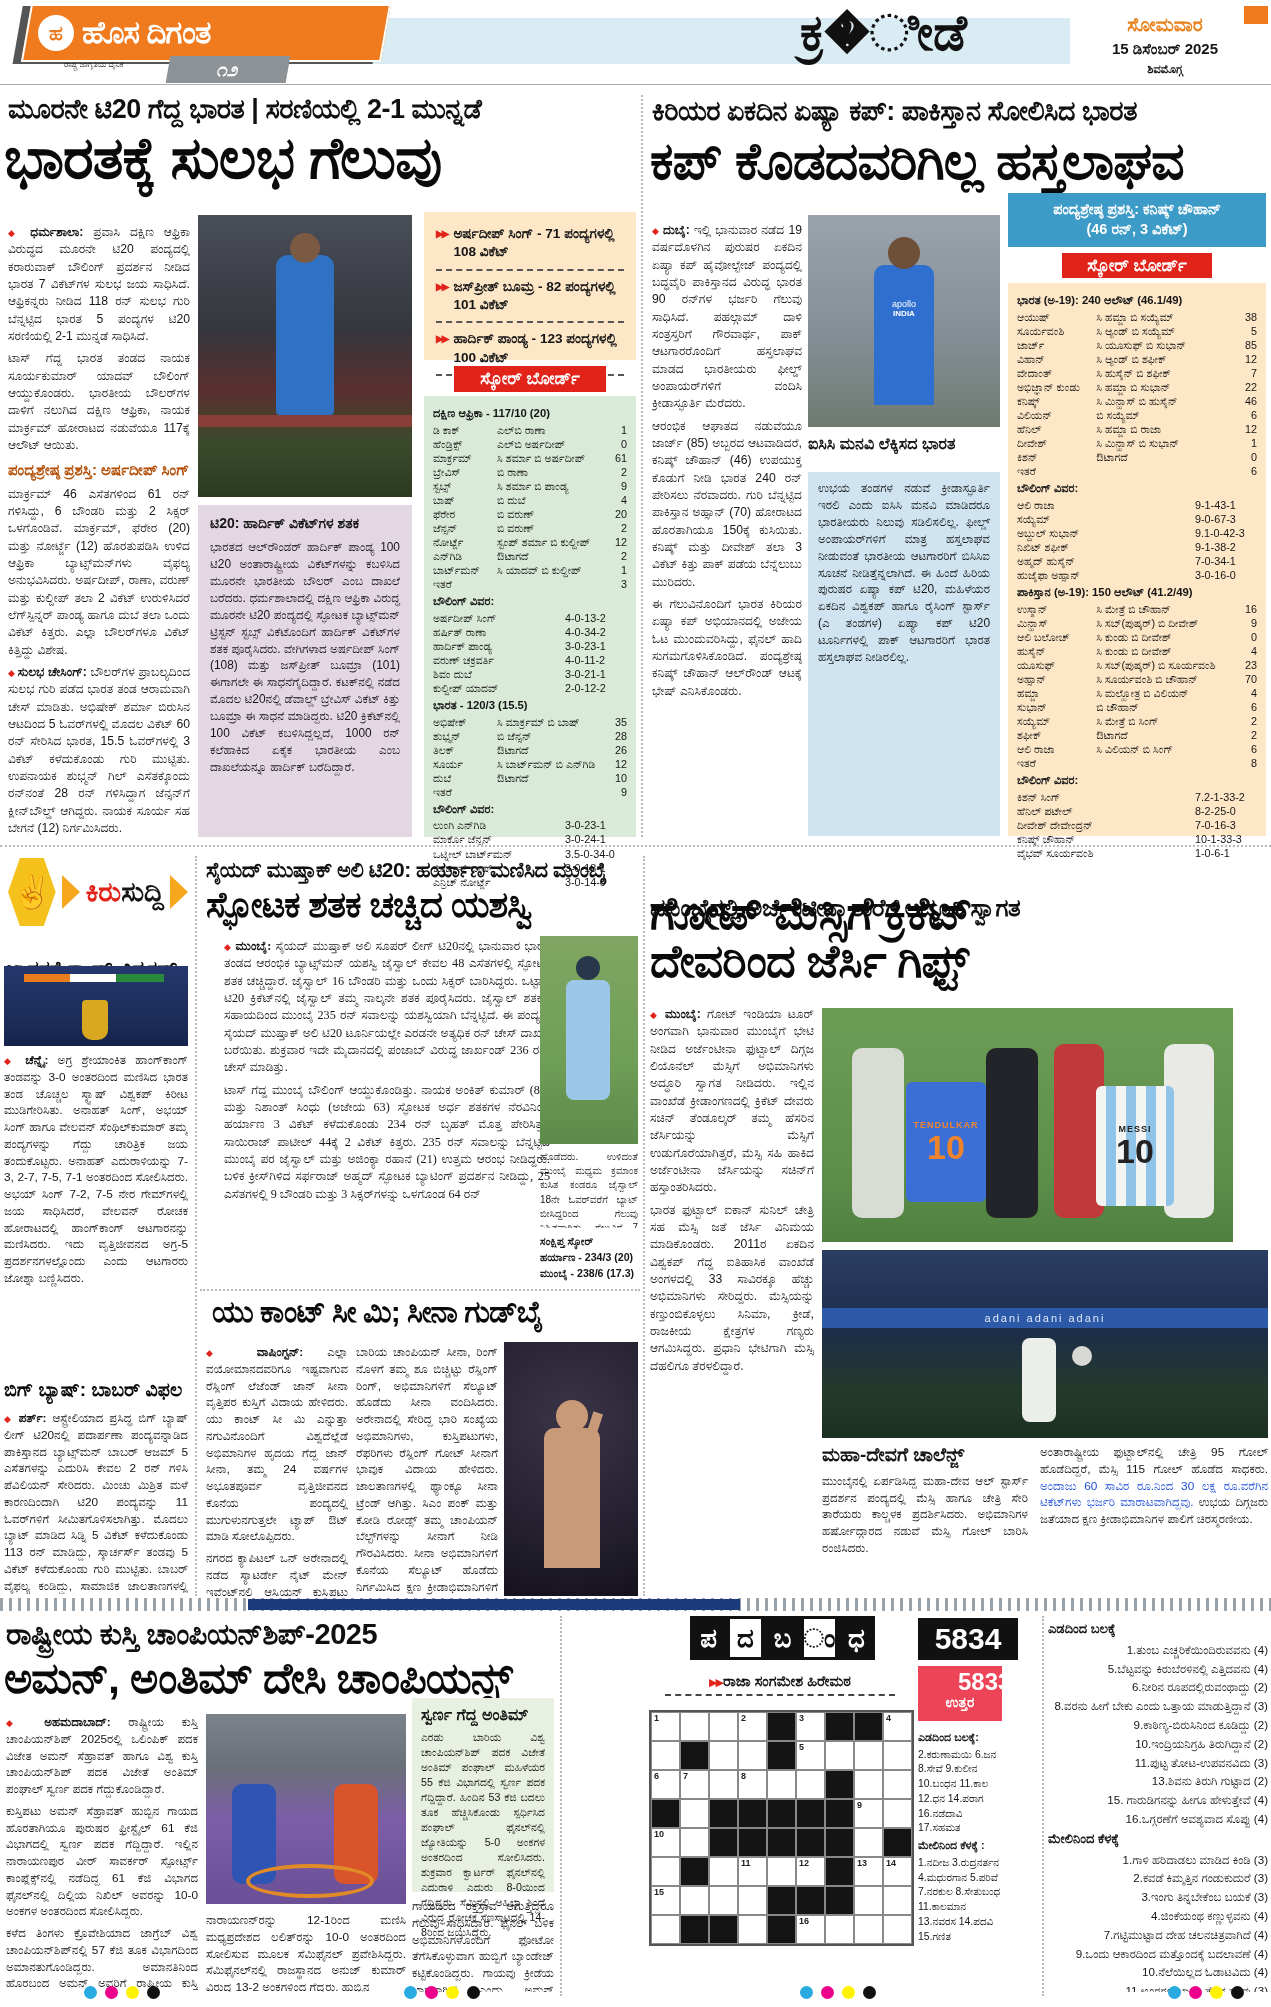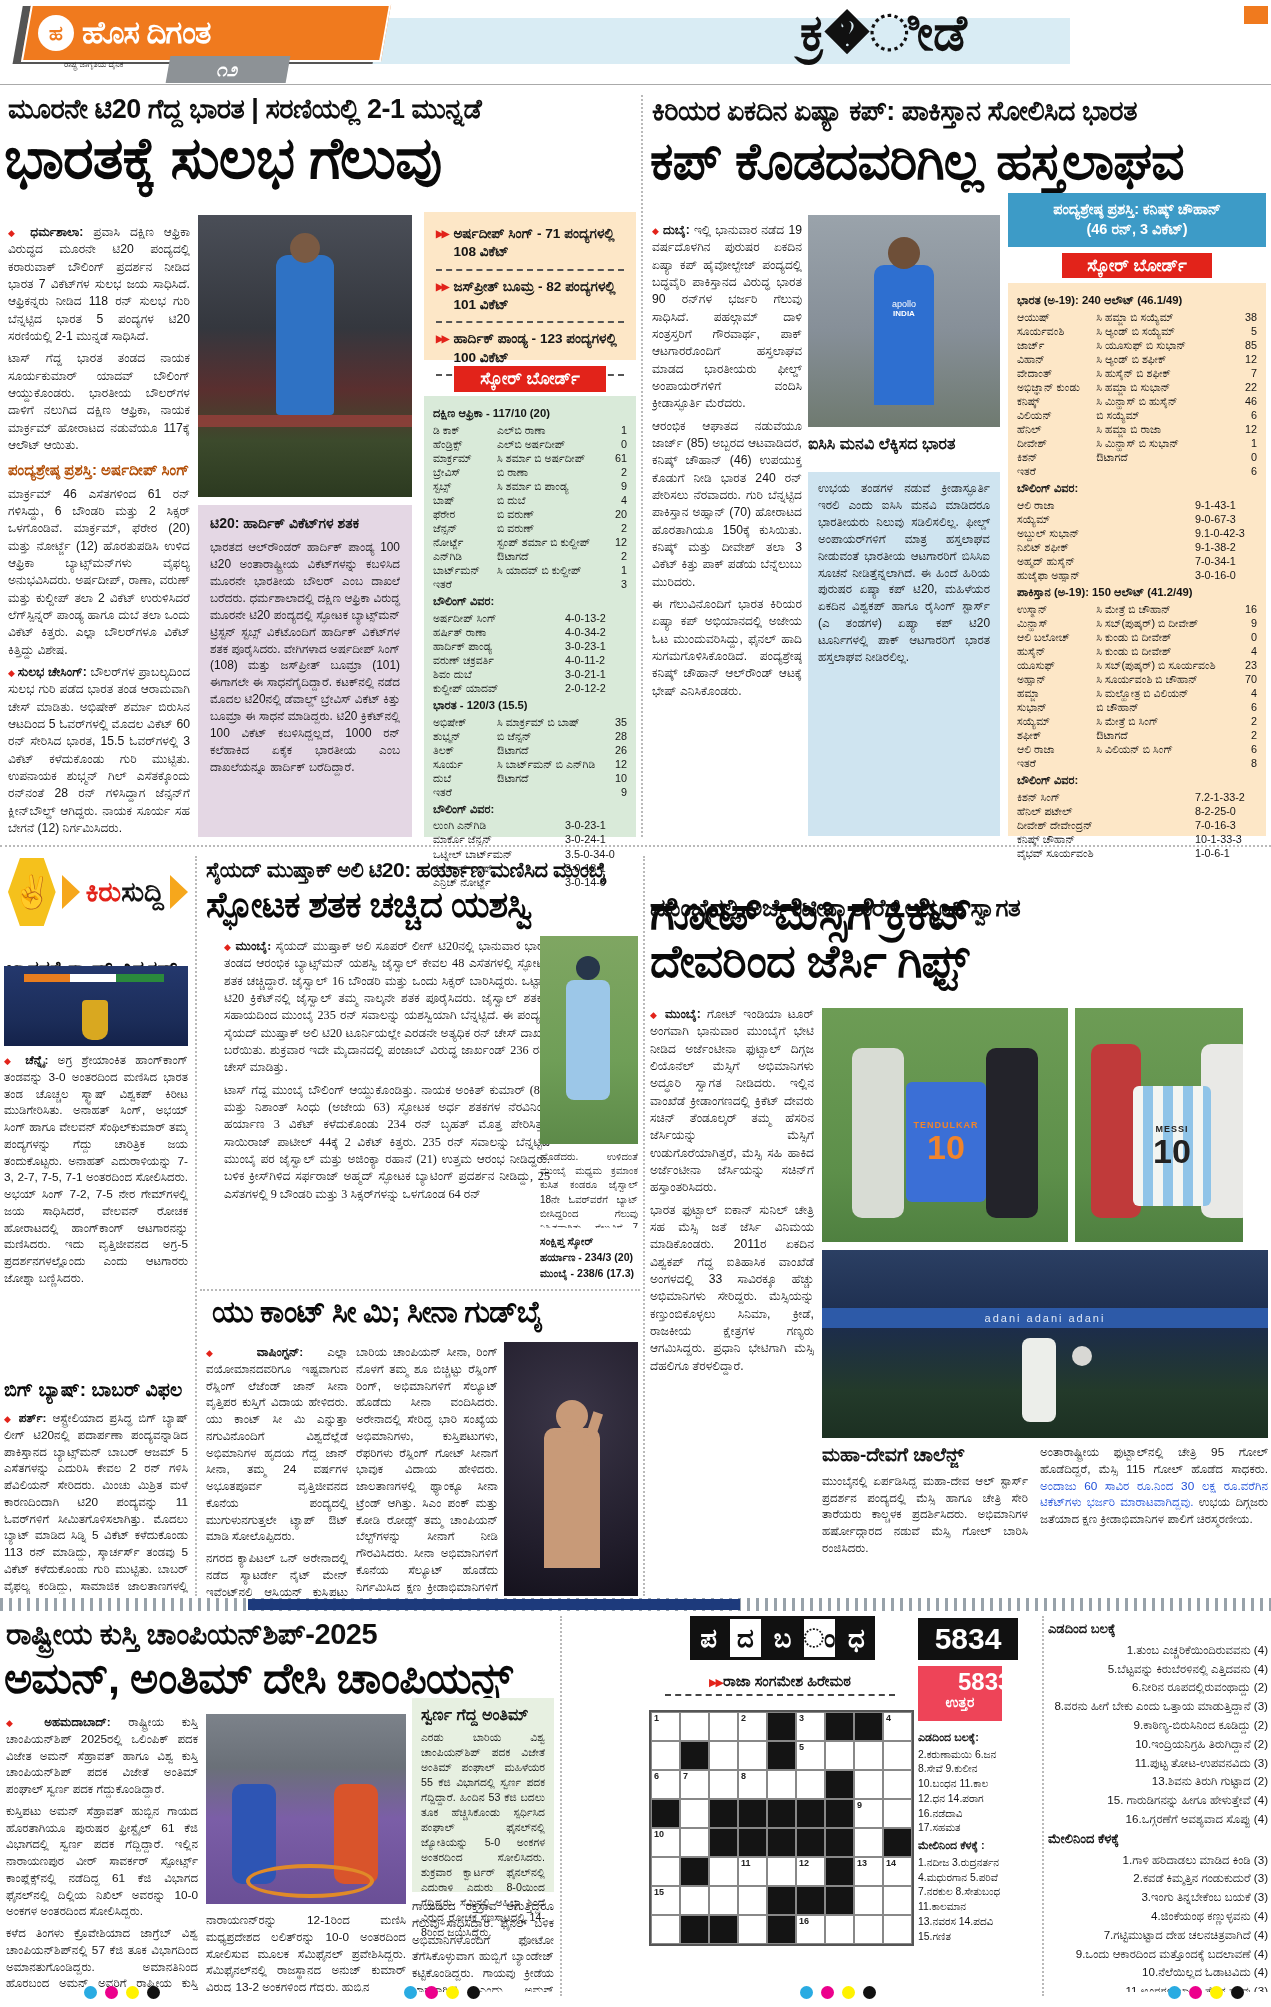--- a/index.html
+++ b/index.html
@@ -108,20 +108,25 @@
   <div id="hdr-band"></div>
   <div id="mast">
     <div id="mast-in">
       <span id="mast-logo">ಹ</span>
       <span id="mast-name">ಹೊಸ ದಿಗಂತ</span>
     </div>
   </div>
   <div id="mast-tag">ರಾಷ್ಟ್ರ ಜಾಗೃತಿಯ ದೈನಿಕ</div>
   <div id="pgnum">೧೨</div>
   <div id="section-title">ಕ್ರ�ೀಡೆ</div>
+  <div id="dateblk">
+    <div id="day">ಸೋಮವಾರ</div>
+    <div id="date">15 ಡಿಸೆಂಬರ್ 2025</div>
+    <div id="edition">ಶಿವಮೊಗ್ಗ</div>
+  </div>
   <div id="hdr-corner"></div>
   <div id="hdr-rule"></div>
 
   <div class="abs kicker" style="left:8px;top:94px;width:620px;font-size:27px;">ಮೂರನೇ ಟಿ20 ಗೆದ್ದ ಭಾರತ | ಸರಣಿಯಲ್ಲಿ 2-1 ಮುನ್ನಡೆ</div>
   <div class="abs headline" style="left:4px;top:128px;width:634px;font-size:58px;">ಭಾರತಕ್ಕೆ ಸುಲಭ ಗೆಲುವು</div>
 
   <div class="abs bodytext" style="left:8px;top:224px;width:182px;height:614px;overflow:hidden;">
     <div>
         <p class="bp"><span class="pmark">◆ </span><b class="plead">ಧರ್ಮಶಾಲಾ: </b>ಪ್ರವಾಸಿ ದಕ್ಷಿಣ ಆಫ್ರಿಕಾ ವಿರುದ್ಧದ ಮೂರನೇ ಟಿ20 ಪಂದ್ಯದಲ್ಲಿ ಕರಾರುವಾಕ್ ಬೌಲಿಂಗ್ ಪ್ರದರ್ಶನ ನೀಡಿದ ಭಾರತ 7 ವಿಕೆಟ್‌ಗಳ ಸುಲಭ ಜಯ ಸಾಧಿಸಿದೆ. ಆಫ್ರಿಕನ್ನರು ನೀಡಿದ 118 ರನ್ ಸುಲಭ ಗುರಿ ಬೆನ್ನಟ್ಟಿದ ಭಾರತ 5 ಪಂದ್ಯಗಳ ಟಿ20 ಸರಣಿಯಲ್ಲಿ 2-1 ಮುನ್ನಡೆ ಸಾಧಿಸಿದೆ.</p>
         <p class="bp">ಟಾಸ್ ಗೆದ್ದ ಭಾರತ ತಂಡದ ನಾಯಕ ಸೂರ್ಯಕುಮಾರ್ ಯಾದವ್ ಬೌಲಿಂಗ್ ಆಯ್ದುಕೊಂಡರು. ಭಾರತೀಯ ಬೌಲರ್‌ಗಳ ದಾಳಿಗೆ ನಲುಗಿದ ದಕ್ಷಿಣ ಆಫ್ರಿಕಾ, ನಾಯಕ ಮಾರ್ಕ್ರಮ್ ಹೋರಾಟದ ನಡುವೆಯೂ 117ಕ್ಕೆ ಆಲೌಟ್ ಆಯಿತು.</p>
@@ -566,21 +571,21 @@
     </div>
 
   <div class="photo" style="left:822px;top:1008px;width:246px;height:234px;background:linear-gradient(180deg,#6d9c55 0%,#5d8f4a 70%,#4f8040 100%);">
     <div style="position:absolute;left:30px;top:40px;width:52px;height:170px;background:#d8dcd4;border-radius:10px;"></div>
     <div style="position:absolute;left:164px;top:40px;width:52px;height:170px;background:#23232a;border-radius:10px;"></div>
     <div class="jersey" style="left:84px;top:74px;width:80px;height:120px;background:#3b6fd6;border-radius:6px;color:#f0842c;">
       <span class="jname">TENDULKAR</span>
       <span class="jnum">10</span>
     </div>
   </div>
-  <div class="photo" style="left:1075px;top:1008px;width:168px;height:234px;background:linear-gradient(180deg,#6d9c55 0%,#5d8f4a 70%,#4f8040 100%);">
+  <div class="photo" style="left:1038px;top:1008px;width:195px;height:234px;background:linear-gradient(180deg,#6d9c55 0%,#5d8f4a 70%,#4f8040 100%);">
     <div style="position:absolute;left:16px;top:36px;width:50px;height:174px;background:#c03a3a;border-radius:10px;"></div>
     <div style="position:absolute;left:126px;top:36px;width:50px;height:174px;background:#e9e9e6;border-radius:10px;"></div>
     <div class="jersey" style="left:58px;top:78px;width:78px;height:120px;background:repeating-linear-gradient(90deg,#f2f5f2 0 10px,#8fc4e8 10px 20px);border-radius:6px;color:#222;">
       <span class="jname">MESSI</span>
       <span class="jnum">10</span>
     </div>
   </div>
 
   <div class="photo" style="left:822px;top:1250px;width:446px;height:188px;background:linear-gradient(180deg,#2b3f63 0%,#1c2c4c 40%,#233a2a 75%,#1c3022 100%);">
     <div style="position:absolute;left:0;top:58px;width:446px;height:20px;background:#2d5aa8;color:#dfe8f5;font-size:11px;line-height:20px;text-align:center;letter-spacing:2px;">adani      adani      adani</div>

